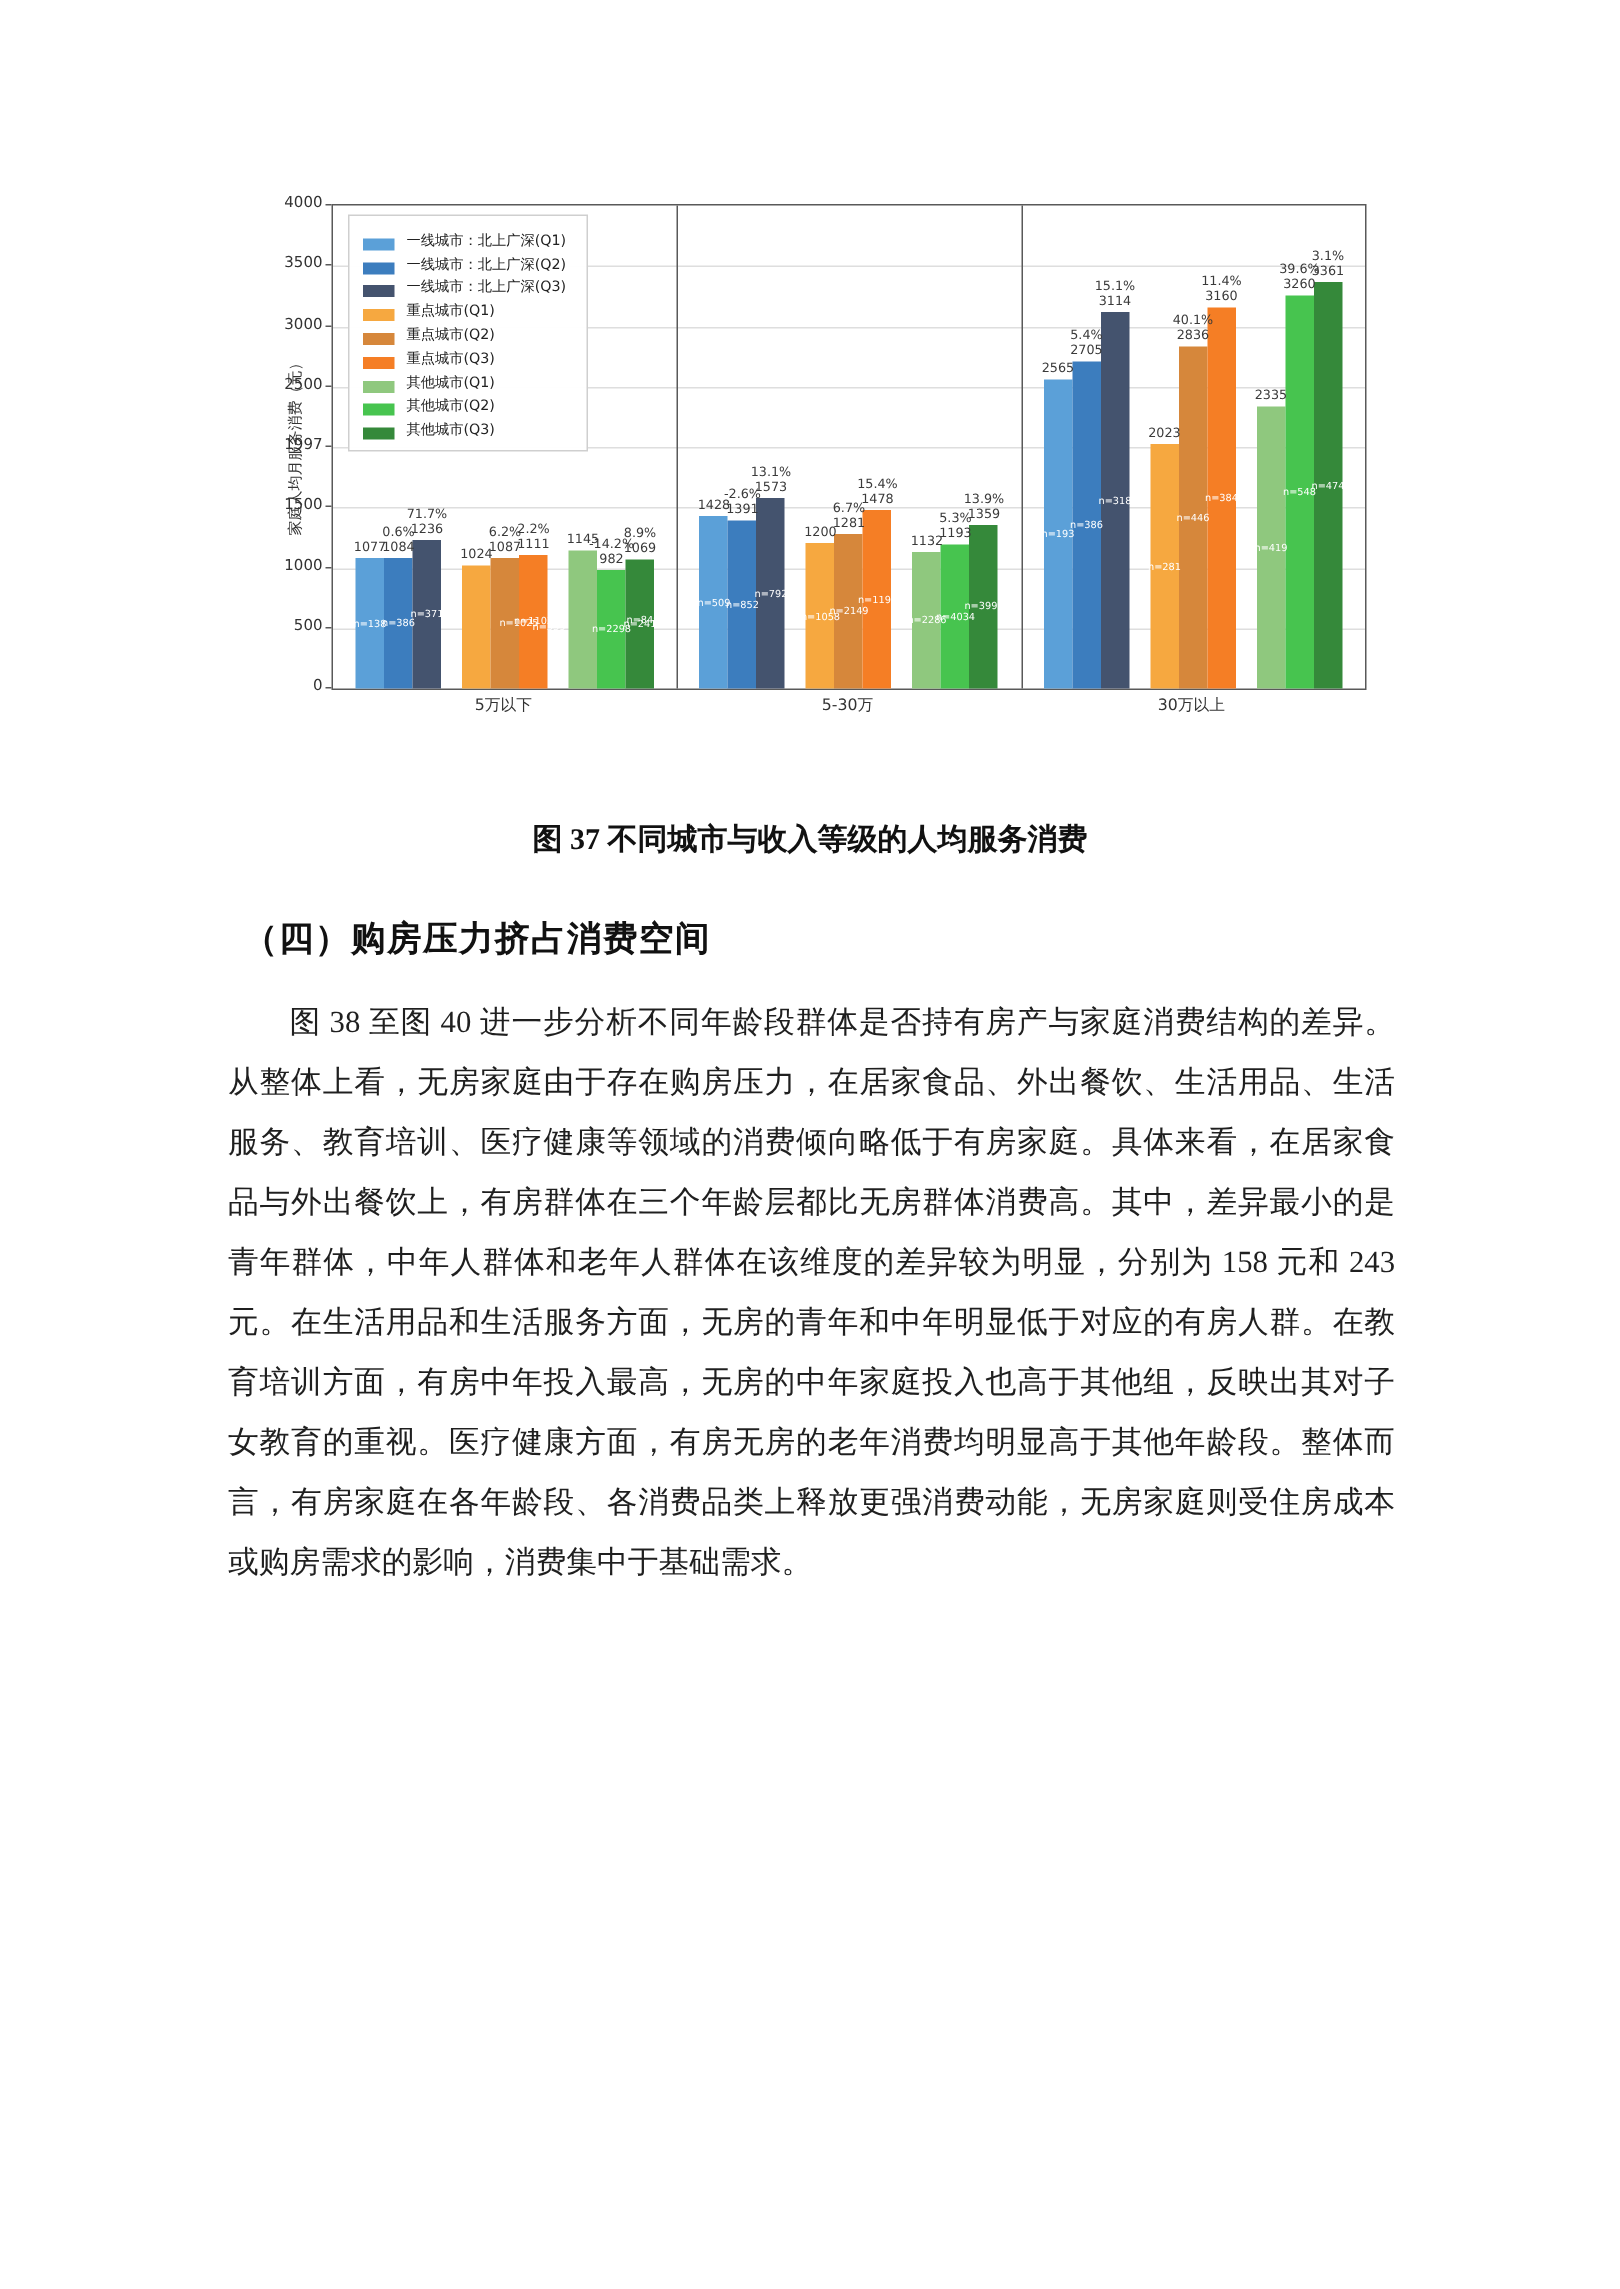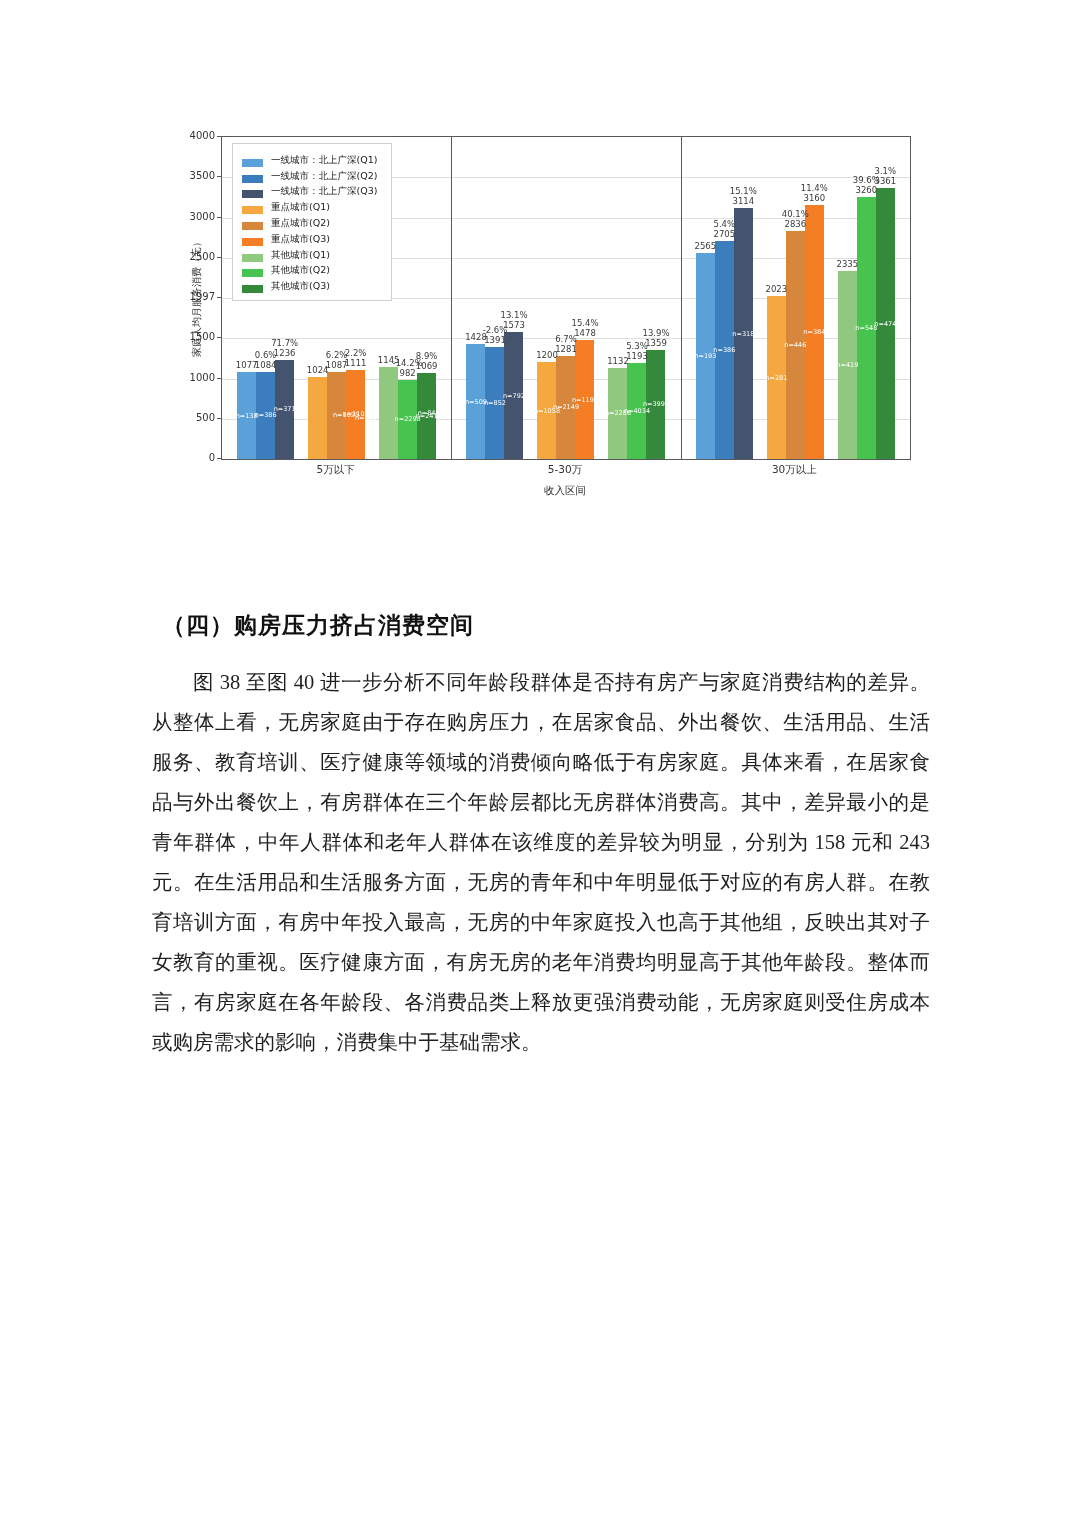--- a/index.html
+++ b/index.html
@@ -250,21 +250,20 @@
           </div>
           <div class="nlabel" style="left: 168.667px; bottom: 127.215px;">n=548</div>
           <div class="bar" style="left: 195.167px; width: 19px; height: 270.56px; background: rgb(53, 137, 58);"></div>
           <div class="vlabel" style="left: 172.667px; bottom: 272.56px;">
             <div>3.1%</div>
             <div>3361</div>
           </div>
           <div class="nlabel" style="left: 187.667px; bottom: 131.28px;">n=474</div>
         </div>
       </div>
-    <div class="xlabel" id="xlabel" style="top: 356px;">收入区间</div>
   <div class="ytick-label" style="left: 0px; top: 324px;">0</div>
       <div class="ytick-mark" style="left: 42px; top: 330px;"></div>
       <div class="ytick-label" style="left: 0px; top: 283.75px;">500</div>
       <div class="ytick-mark" style="left: 42px; top: 289.75px;"></div>
       <div class="ytick-label" style="left: 0px; top: 243.5px;">1000</div>
       <div class="ytick-mark" style="left: 42px; top: 249.5px;"></div>
       <div class="ytick-label" style="left: 0px; top: 203.25px;">1500</div>
       <div class="ytick-mark" style="left: 42px; top: 209.25px;"></div>
       <div class="ytick-label" style="left: 0px; top: 163px;">1997</div>
       <div class="ytick-mark" style="left: 42px; top: 169px;"></div>
@@ -274,19 +273,20 @@
       <div class="ytick-mark" style="left: 42px; top: 88.5px;"></div>
       <div class="ytick-label" style="left: 0px; top: 42.25px;">3500</div>
       <div class="ytick-mark" style="left: 42px; top: 48.25px;"></div>
       <div class="ytick-label" style="left: 0px; top: 2px;">4000</div>
       <div class="ytick-mark" style="left: 42px; top: 8px;"></div>
       <div class="xtick-label" style="left: 46px; width: 229.333px; top: 335px;">5万以下</div>
       <div class="xtick-label" style="left: 275.333px; width: 229.333px; top: 335px;">5-30万</div>
       <div class="xtick-label" style="left: 504.667px; width: 229.333px; top: 335px;">30万以上</div>
     </div>
 
+  <div class="caption">图 37 不同城市与收入等级的人均服务消费</div>
 
   <h2 class="heading">（四）购房压力挤占消费空间</h2>
 
   <p class="body-text">图 38 至图 40 进一步分析不同年龄段群体是否持有房产与家庭消费结构的差异。从整体上看，无房家庭由于存在购房压力，在居家食品、外出餐饮、生活用品、生活服务、教育培训、医疗健康等领域的消费倾向略低于有房家庭。具体来看，在居家食品与外出餐饮上，有房群体在三个年龄层都比无房群体消费高。其中，差异最小的是青年群体，中年人群体和老年人群体在该维度的差异较为明显，分别为 158 元和 243 元。在生活用品和生活服务方面，无房的青年和中年明显低于对应的有房人群。在教育培训方面，有房中年投入最高，无房的中年家庭投入也高于其他组，反映出其对子女教育的重视。医疗健康方面，有房无房的老年消费均明显高于其他年龄段。整体而言，有房家庭在各年龄段、各消费品类上释放更强消费动能，无房家庭则受住房成本或购房需求的影响，消费集中于基础需求。</p>
 
 
 </div>
 
 </body></html>

